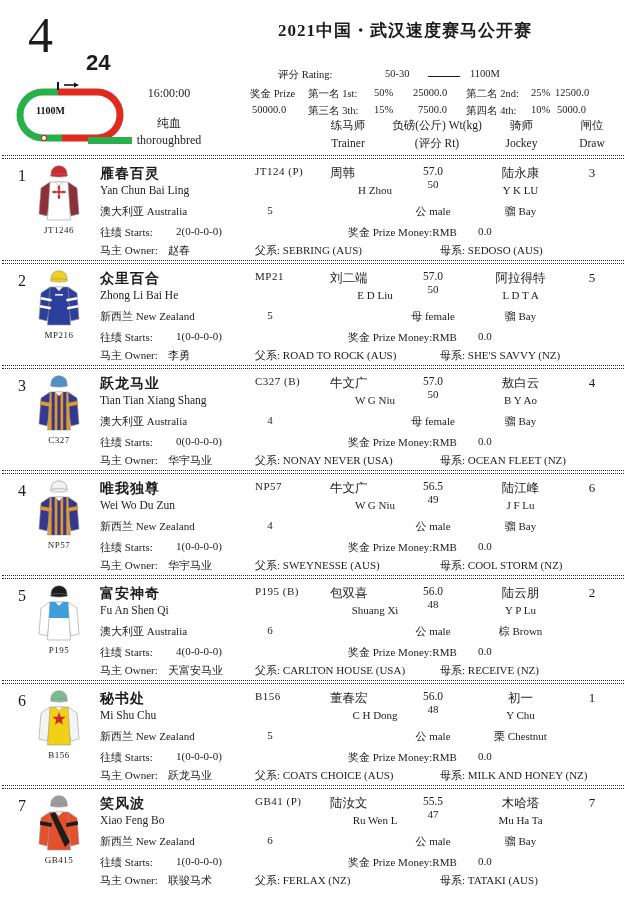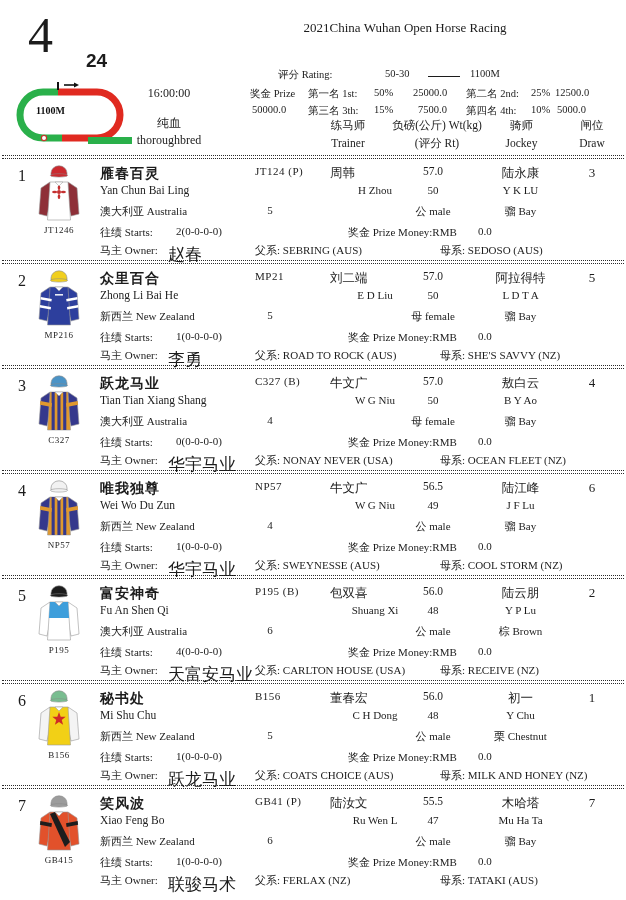--- a/index.html
+++ b/index.html
@@ -2,21 +2,21 @@
 <html><head>
 <meta charset="utf-8">
 <style>
   html,body{margin:0;padding:0;background:#fff;}
   .page{position:relative;width:626px;height:900px;background:#fff;overflow:hidden;
         font-family:"Liberation Serif","DejaVu Serif",serif;color:#1c1c1c;}
   .abs{position:absolute;white-space:nowrap;}
   
   .hdr{position:relative;width:626px;height:155px;}
   .race-num{left:28px;top:10px;font-size:50px;line-height:1;}
-  .race-cnt{left:86px;top:50px;font-size:19px;font-weight:bold;font-family:"Liberation Sans","DejaVu Sans",sans-serif;}
+  .race-cnt{left:86px;top:50px;font-size:22px;font-weight:bold;font-family:"Liberation Sans","DejaVu Sans",sans-serif;}
   .track{left:14px;top:82px;}
   .surface{left:128px;top:27px;width:82px;text-align:center;font-size:12px;line-height:1.45;}
   .rtime{left:128px;top:86px;width:82px;text-align:center;font-size:12px;}
   .breed{left:110px;top:115px;width:118px;text-align:center;font-size:12px;line-height:1.45;}
   .title{left:200px;top:18px;width:410px;text-align:center;line-height:1.5;}
   .title .t-cn{font-size:17px;font-weight:600;letter-spacing:1px;}
   .title .t-en{font-size:13px;}
   .small{font-size:10.5px;}
   .rl-label{left:278px;top:68px;}
   .rl-range{left:385px;top:68px;}
@@ -48,27 +48,27 @@
   .r-num{left:18px;top:8px;font-size:16px;}
   .r-silk{left:37px;top:5px;}
   .r-code{left:24px;top:66px;width:70px;text-align:center;font-size:9px;letter-spacing:.5px;}
   .r-name-cn{left:100px;top:6px;font-size:14px;font-weight:600;letter-spacing:1px;}
   .r-name-en{left:100px;top:25px;font-size:11.5px;}
   .r-origin{left:100px;top:45px;font-size:11px;}
   .lbl{font-size:11px;}
   .r-starts-l{left:100px;top:66px;}
   .r-starts-v{left:176px;top:66px;font-size:11px;}
   .r-owner-l{left:100px;top:84px;}
-  .r-owner-v{left:168px;top:84px;font-size:17px;font-family:Liberation Serif, serif;}
+  .r-owner-v{left:168px;top:84px;font-size:11px;font-family:Liberation Serif, serif;}
   .r-reg{left:255px;top:6px;font-size:11px;letter-spacing:.5px;}
   .r-age{left:255px;top:45px;width:30px;text-align:center;font-size:11px;}
   .r-tr-cn{left:330px;top:6px;width:90px;text-align:left;font-size:12.5px;}
   .r-tr-en{left:330px;top:25px;width:90px;text-align:center;font-size:11px;}
   .r-wt{left:398px;top:6px;width:70px;text-align:center;font-size:11.5px;}
-  .r-rt{left:398px;top:25px;width:70px;text-align:center;font-size:11px;}
+  .r-rt{left:398px;top:19px;width:70px;text-align:center;font-size:11px;}
   .r-sex{left:398px;top:45px;width:70px;text-align:center;font-size:11px;}
   .r-jk-cn{left:478px;top:6px;width:85px;text-align:center;font-size:12.5px;}
   .r-jk-en{left:478px;top:25px;width:85px;text-align:center;font-size:11px;}
   .r-coat{left:478px;top:45px;width:85px;text-align:center;font-size:11px;}
   .r-draw{left:578px;top:6px;width:28px;text-align:center;font-size:13px;}
   .r-pm-l{left:348px;top:66px;}
   .r-pm-v{left:478px;top:66px;font-size:11px;}
   .r-sire{left:255px;top:84px;font-size:11px;}
   .r-dam{left:440px;top:84px;font-size:11px;}
 </style>
@@ -89,21 +89,21 @@
     <polygon points="60,0.5 65,3 60,5.5" fill="#111"></polygon>
     <circle cx="30" cy="56" r="2.6" fill="#fff" stroke="#c0392b" stroke-width="1.2"></circle>
     <text x="22" y="32" font-size="10" font-weight="bold" font-family="Liberation Serif, DejaVu Serif, serif" fill="#111">1100M</text>
   </svg></div>
     <div class="abs rtime">16:00:00</div>
     <div class="abs breed">
       <div>纯血</div>
       <div>thoroughbred</div>
     </div>
     <div class="abs title">
-      <div class="t-en">2021China Wuhan Open Horse Racing</div>
+      <div class="t-cn">2021中国・武汉速度赛马公开赛</div>
     </div>
 
     <span class="abs small rl-label">评分 Rating:</span>
     <span class="abs small rl-range">50-30</span>
     <span class="abs rl-dash"></span>
     <span class="abs small rl-dist">1100M</span>
 
     <span class="abs small p1-prize">奖金 Prize</span>
     <span class="abs small p1-r1">第一名 1st:</span>
     <span class="abs small p1-pct1">50%</span>

